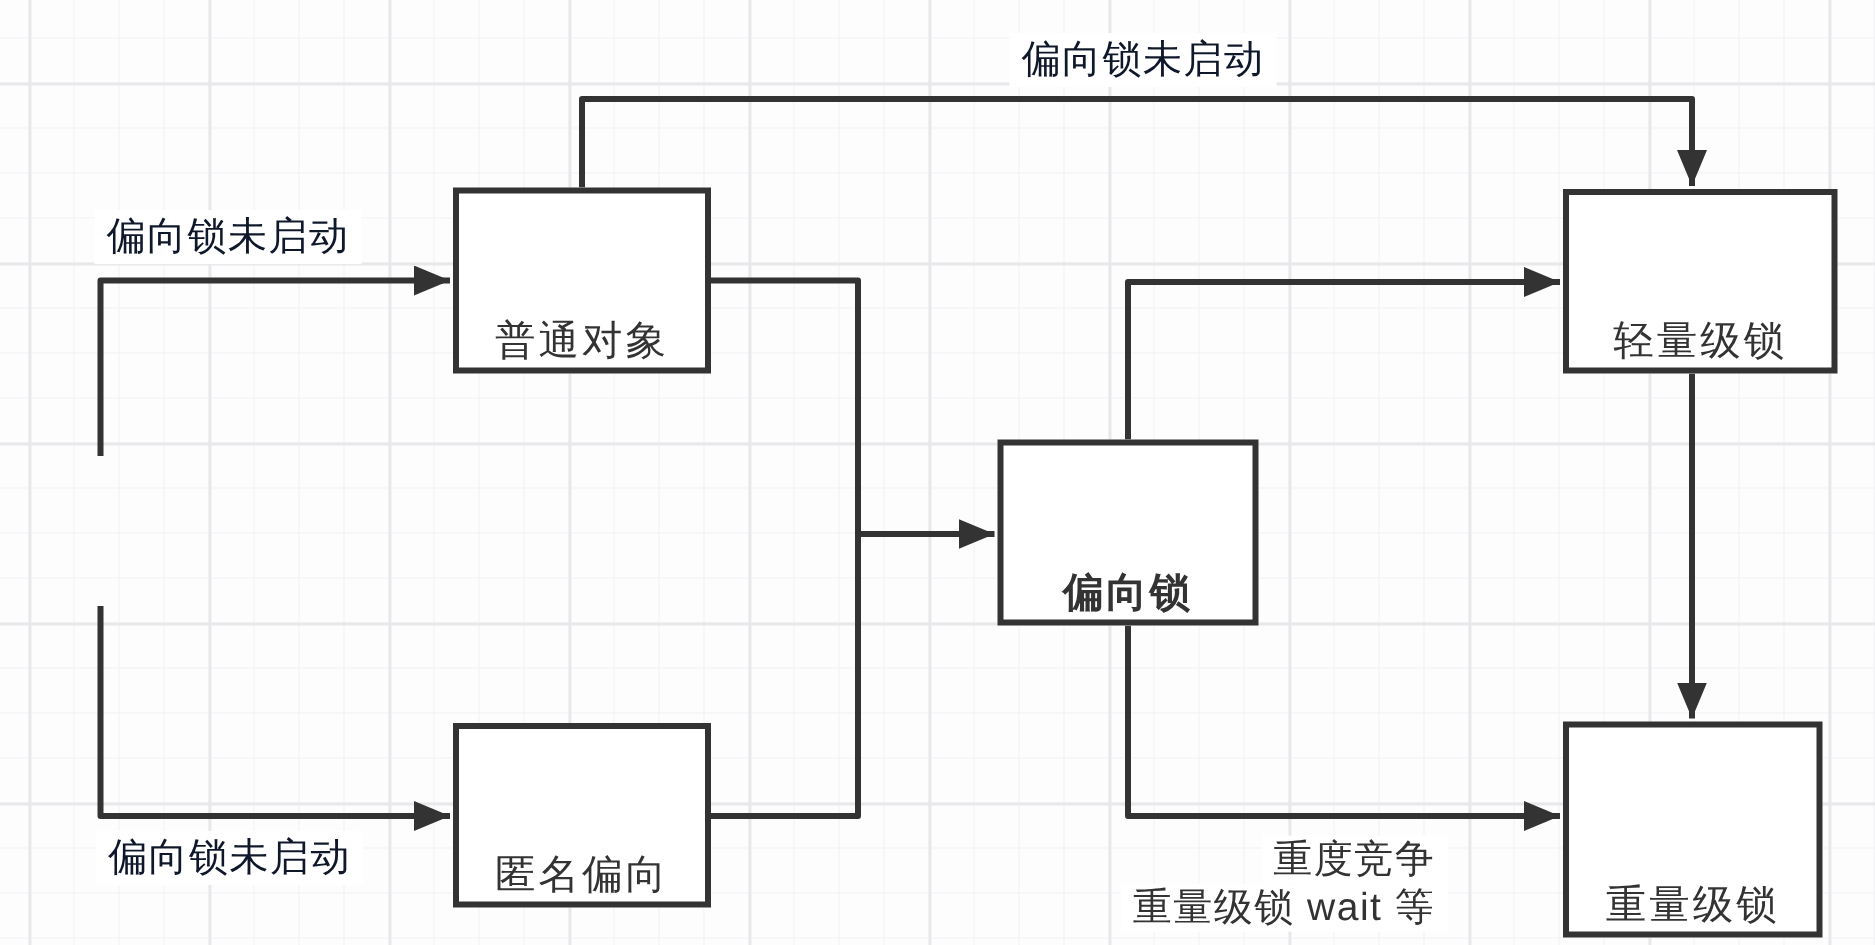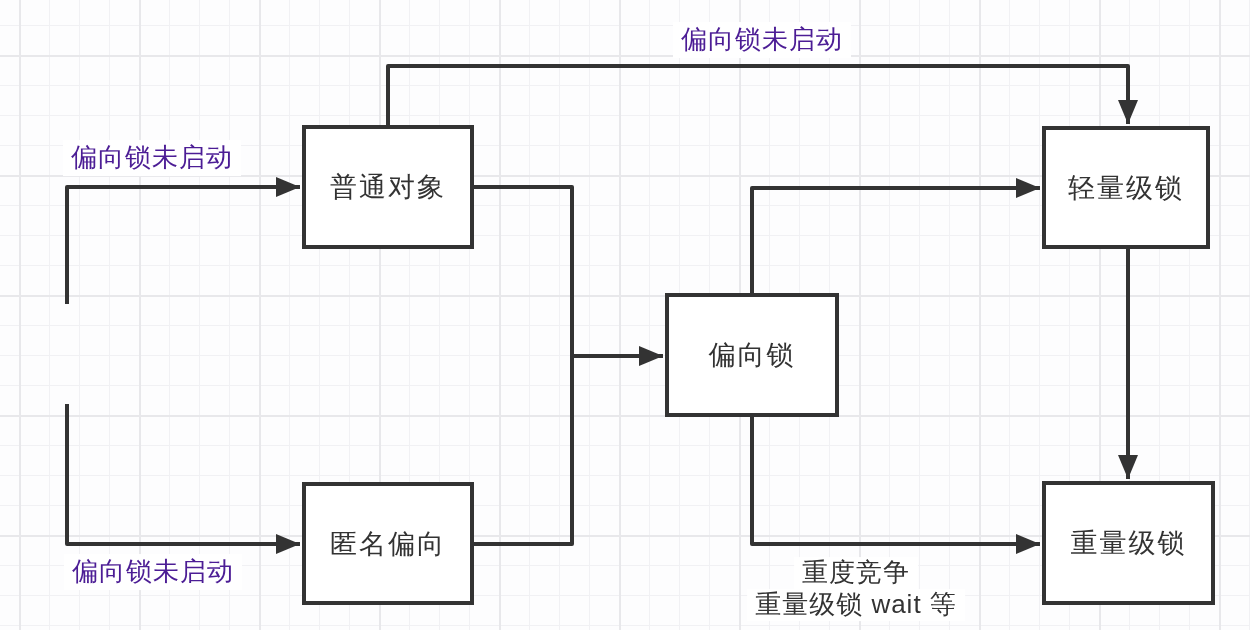--- a/index.html
+++ b/index.html
@@ -19,32 +19,32 @@
       linear-gradient(to bottom,#f1f1f4 1px,transparent 1px);
     background-size:120px 120px,120px 120px,30px 30px,30px 30px;
     background-position:19px 0,0 55px,19px 0,0 25px;
   }
   .edges{position:absolute;left:0;top:0;width:1250px;height:630px;}
   .node{
     position:absolute;
     box-sizing:border-box;
     background:#ffffff;
     border:4px solid #333333;
-    display:flex;align-items:center;justify-content:center;
+    display:flex;align-items:flex-end;justify-content:center;
     color:#333333;
     font-size:27px;
     letter-spacing:2px;
     white-space:nowrap;
   }
   .node.circle{border-radius:50%;letter-spacing:0;}
   .edge-label{
     position:absolute;
     transform:translate(-50%,-50%);
     background:#ffffff;
-    color:#4c1d95;
+    color:#0f172a;
     font-size:26px;
     letter-spacing:1px;
     padding:3px 8px;
     white-space:nowrap;
     line-height:1.15;
   }
   .edge-label-stack{
     position:absolute;
     transform:translate(-50%,-50%);
     display:flex;flex-direction:column;align-items:center;
@@ -87,37 +87,37 @@
 
 
   <div class="node" style="left:302px;top:125px;width:172px;height:124px;">
     <span>普通对象</span>
   </div>
 
   <div class="node" style="left:302px;top:482px;width:172px;height:123px;">
     <span>匿名偏向</span>
   </div>
 
-  <div class="node" style="left:665px;top:293px;width:174px;height:124px;">
+  <div class="node" style="left:665px;top:293px;width:174px;height:124px;font-weight:bold;">
     <span>偏向锁</span>
   </div>
 
-  <div class="node" style="left:1042px;top:126px;width:168px;height:123px;">
+  <div class="node" style="left:1042px;top:126px;width:183px;height:123px;">
     <span>轻量级锁</span>
   </div>
 
-  <div class="node" style="left:1042px;top:481px;width:173px;height:124px;">
+  <div class="node" style="left:1042px;top:481px;width:173px;height:144px;">
     <span>重量级锁</span>
   </div>
 
   <div class="edge-label" style="left:762px;top:40px;">偏向锁未启动</div>
 
   <div class="edge-label" style="left:152px;top:158px;">偏向锁未启动</div>
 
   <div class="edge-label" style="left:153px;top:572px;">偏向锁未启动</div>
 
 
-  <div class="edge-label-stack" style="left:856px;top:589px;">
+  <div class="edge-label-stack" style="left:856px;top:589px;align-items:flex-end;">
     <div class="line">重度竞争</div>
     <div class="line">重量级锁 wait 等</div>
   </div>
 
 </div>
 
 </body></html>

